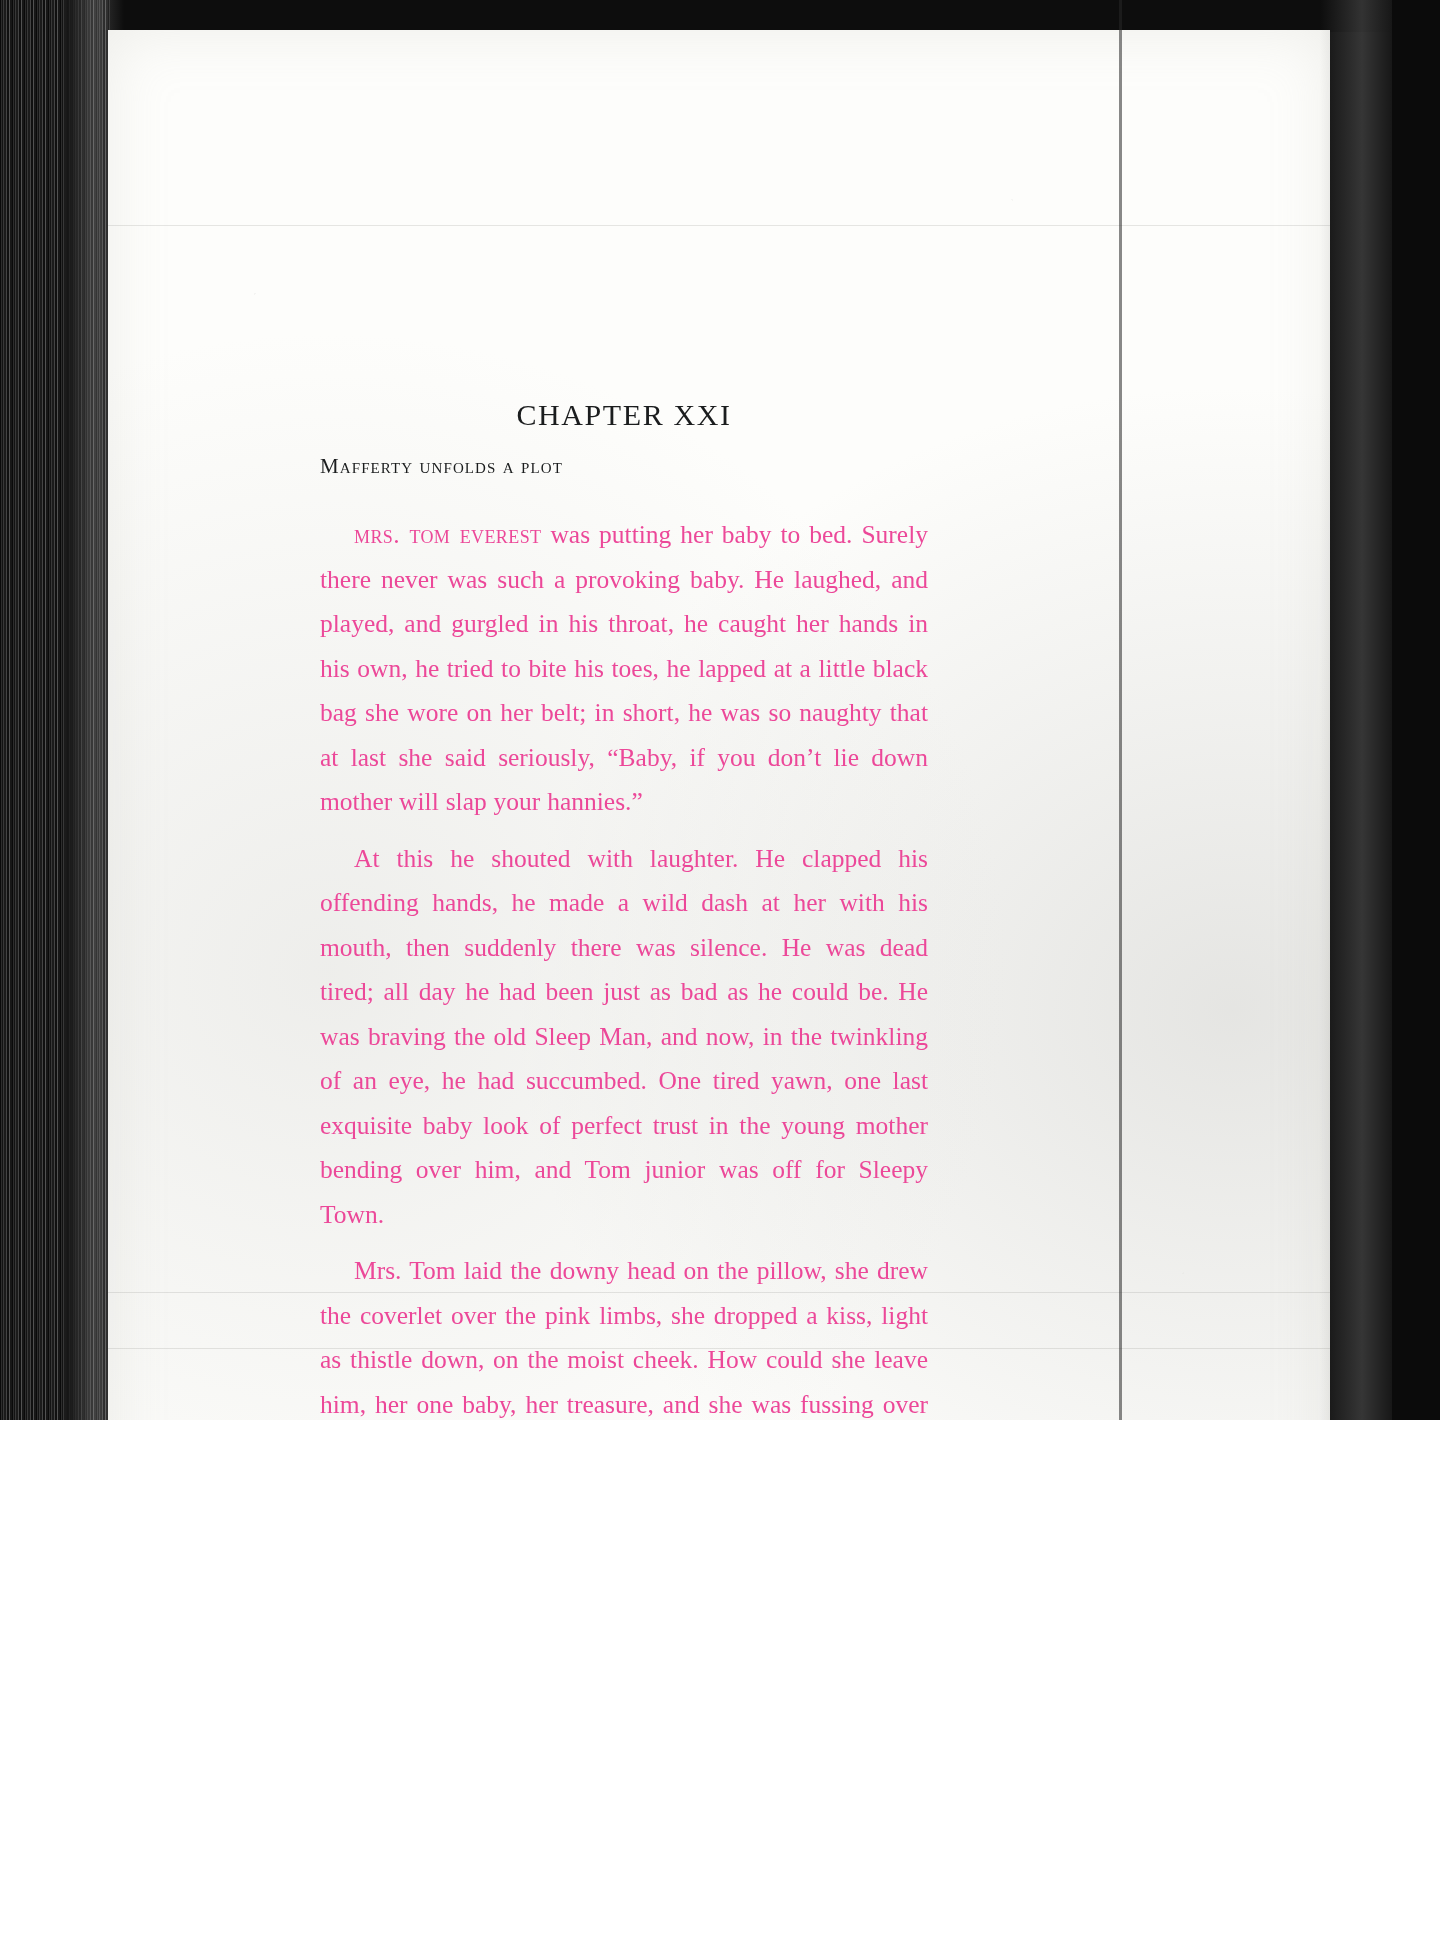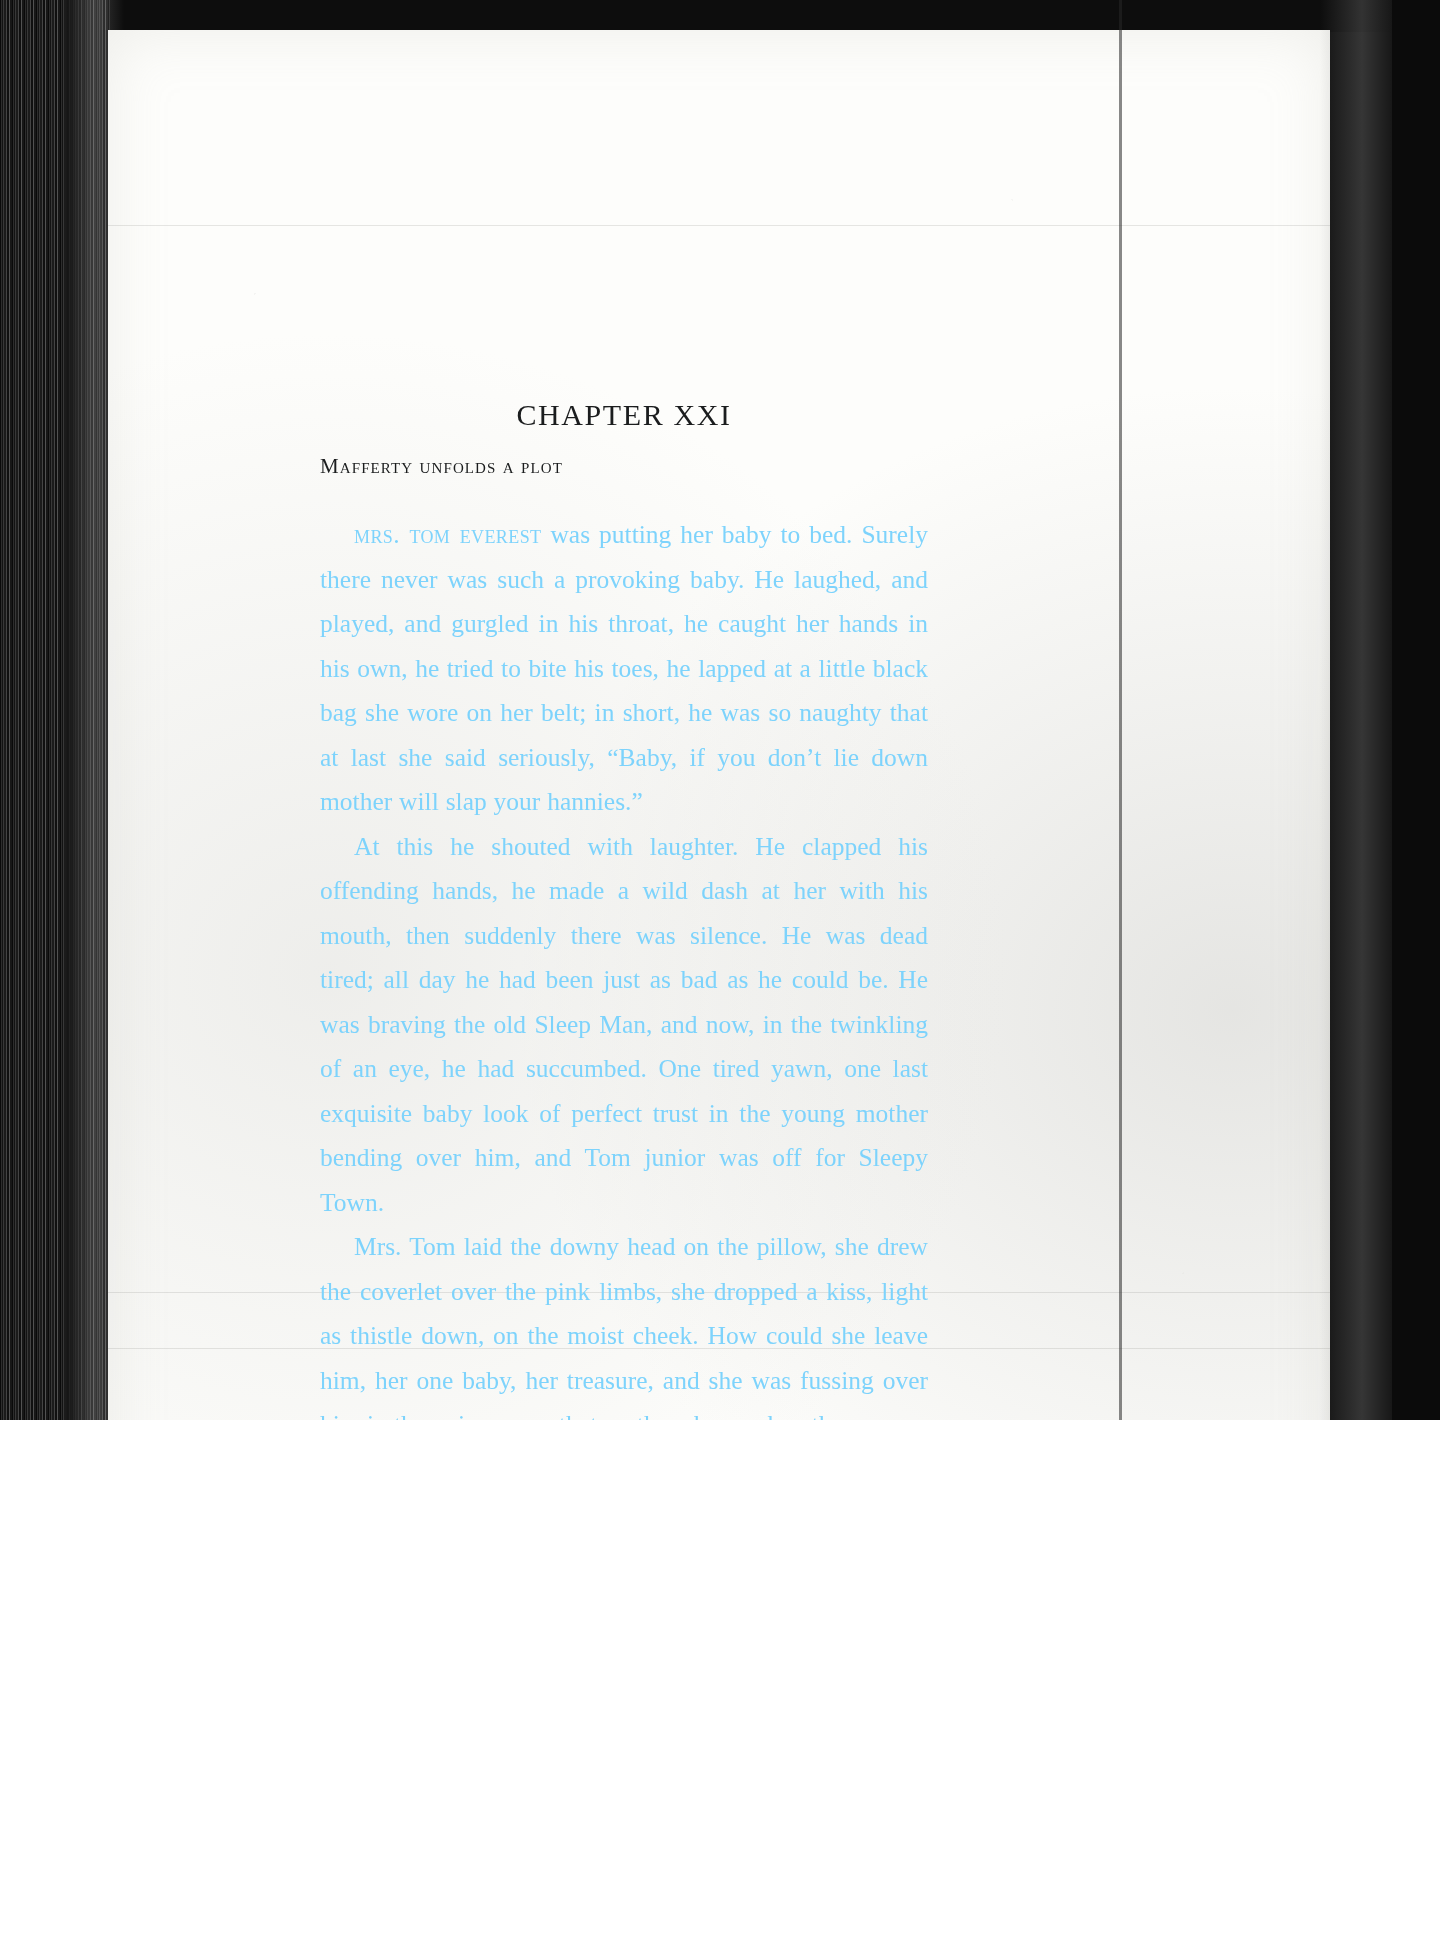--- a/index.html
+++ b/index.html
@@ -140,26 +140,26 @@
   }
   .chapter-title::first-letter { text-transform: uppercase; }
 
   p.body-par {
     font-size: 25.5px;
     line-height: 44.5px;
     text-align: justify;
     text-justify: inter-word;
     margin: 0;
     text-indent: 34px;
-    color: #7dd3fc;
+    color: #ec4899;
     -webkit-hyphens: none;
     hyphens: none;
     word-spacing: 0.5px;
   }
-  p.body-par + p.body-par { margin-top: 0; }
+  p.body-par + p.body-par { margin-top: 12px; }
 
   .smallcaps-open {
     font-variant: small-caps;
     text-transform: lowercase;
     letter-spacing: 0.4px;
   }
   .smallcaps-open::first-letter { text-transform: uppercase; }
 
   
   .crease {

